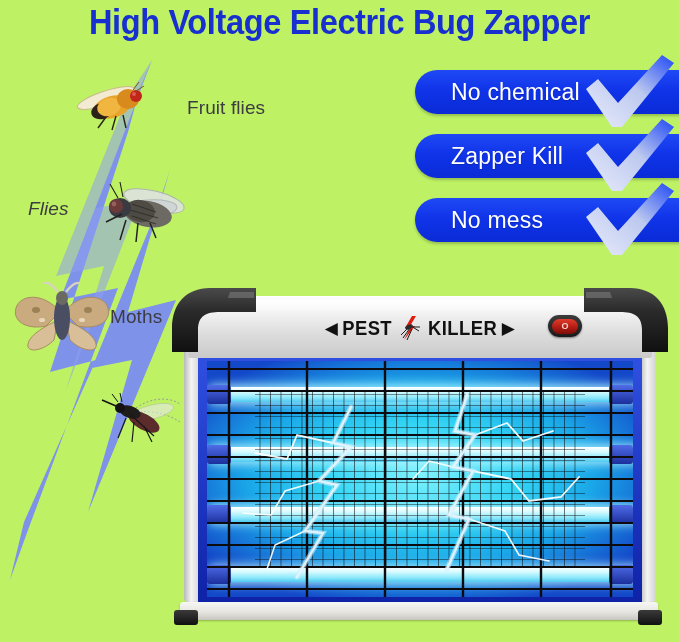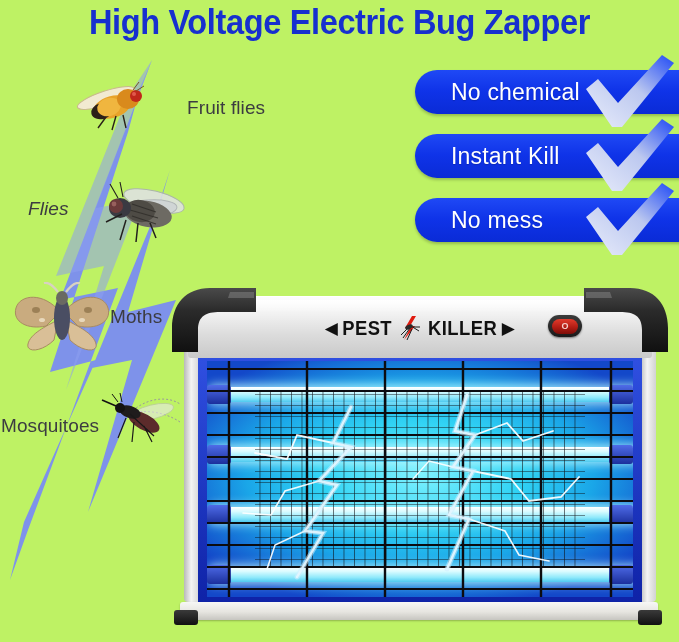--- a/index.html
+++ b/index.html
@@ -185,38 +185,37 @@
       <circle cx="20" cy="16" r="5" fill="#141212"></circle>
       <path d="M16 14 L2 8" stroke="#141212" stroke-width="1.6" fill="none"></path>
       <path d="M18 10 L12 2 M22 10 L20 1" stroke="#141212" stroke-width="1" fill="none"></path>
       <path d="M26 26 L18 46 M34 30 L32 50 M44 34 L52 50 M30 22 L54 44" stroke="#1a1818" stroke-width="1.2" fill="none"></path>
     </g>
   </svg>
 
   <div class="ins-label" id="lab-fruitflies">Fruit flies</div>
   <div class="ins-label" id="lab-flies">Flies</div>
   <div class="ins-label" id="lab-moths">Moths</div>
-  <div class="ins-label" id="lab-mosquitoes">Mosquitoes</div>
 
   <div class="badge" id="badge-1">
     <span class="btxt">No chemical</span>
   </div>
   <svg class="check" id="check-1" viewBox="0 0 92 76">
     <defs>
       <linearGradient id="cg1" x1="0" y1="1" x2="1" y2="0">
         <stop offset="0" stop-color="#e9edfb"></stop>
           <stop offset="55%" stop-color="#bcc8ef"></stop>
           <stop offset="100%" stop-color="#1f49f5"></stop>
       </linearGradient>
     </defs>
     <polygon points="2,34 14,24 34,48 78,0 90,8 38,72 28,72" fill="url(#cg1)"></polygon>
   </svg>
 
   <div class="badge" id="badge-2">
-    <span class="btxt">Instant Kill</span>
+    <span class="btxt">Zapper Kill</span>
   </div>
   <svg class="check" id="check-2" viewBox="0 0 92 76">
     <polygon points="2,34 14,24 34,48 78,0 90,8 38,72 28,72" fill="url(#cg1)"></polygon>
   </svg>
 
   <div class="badge" id="badge-3">
     <span class="btxt">No mess</span>
   </div>
   <svg class="check" id="check-3" viewBox="0 0 92 76">
     <polygon points="2,34 14,24 34,48 78,0 90,8 38,72 28,72" fill="url(#cg1)"></polygon>

